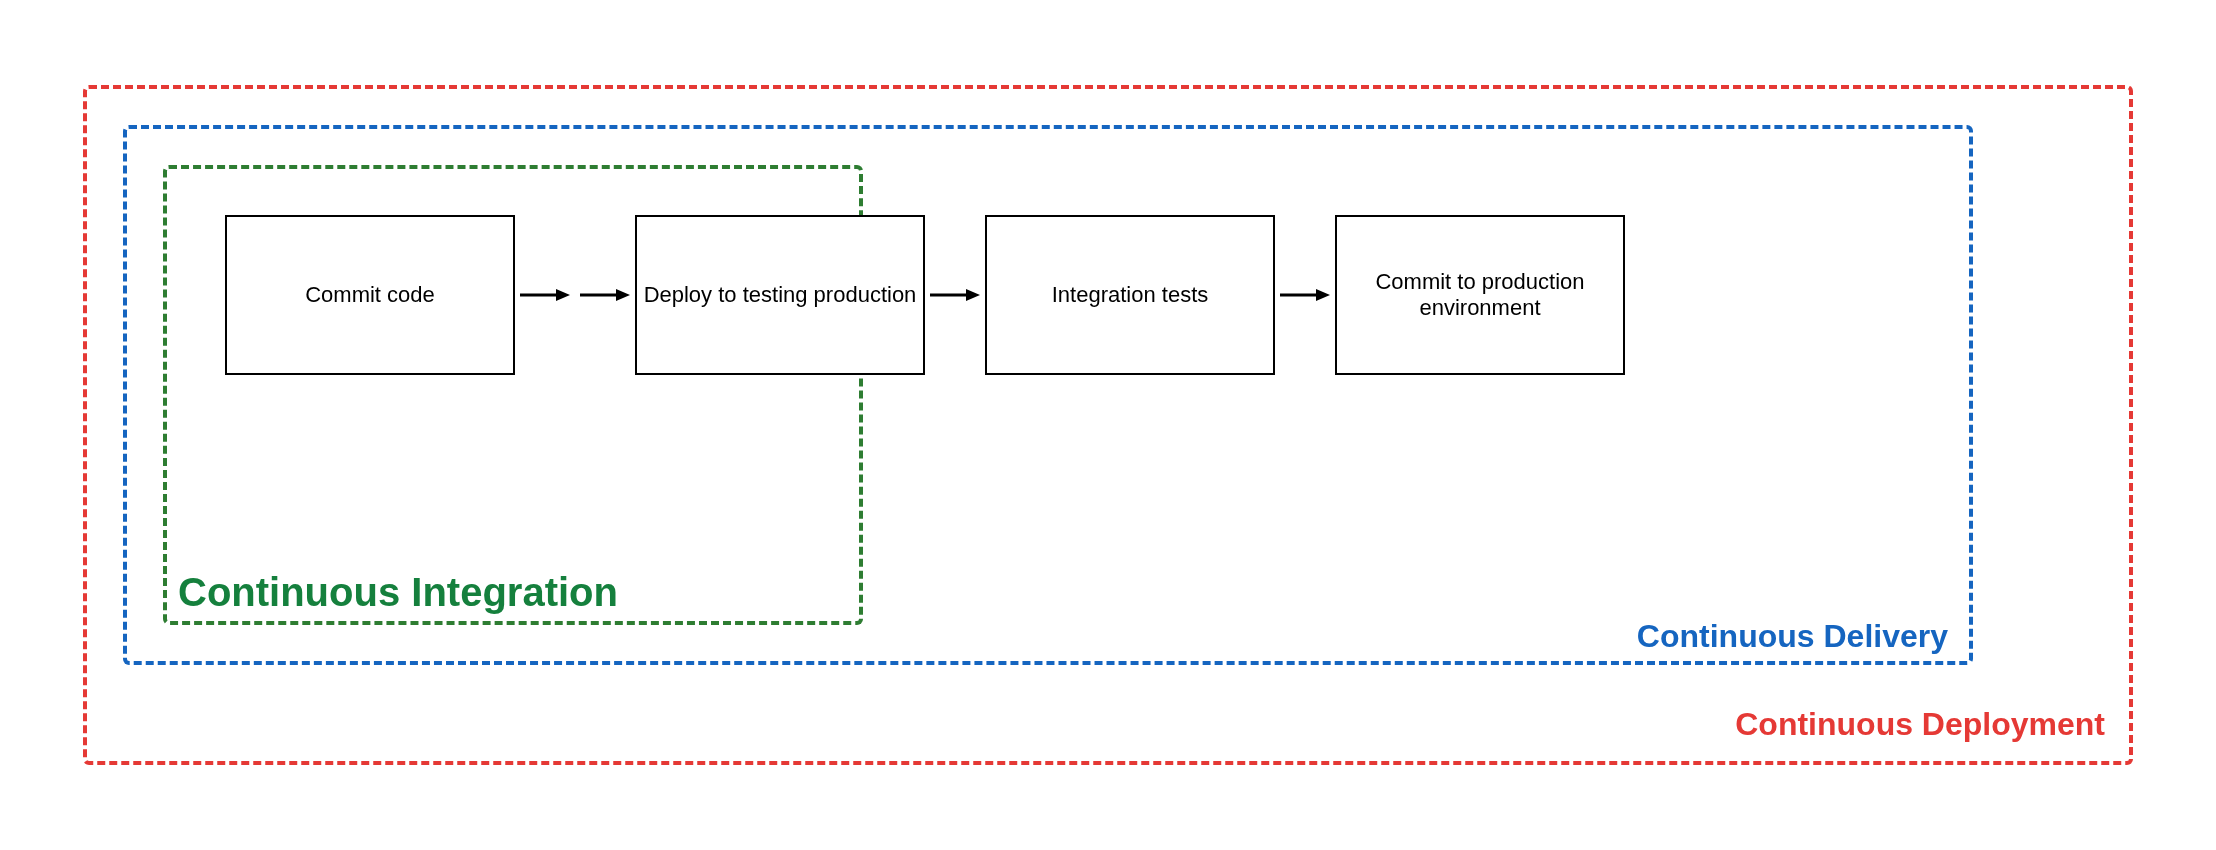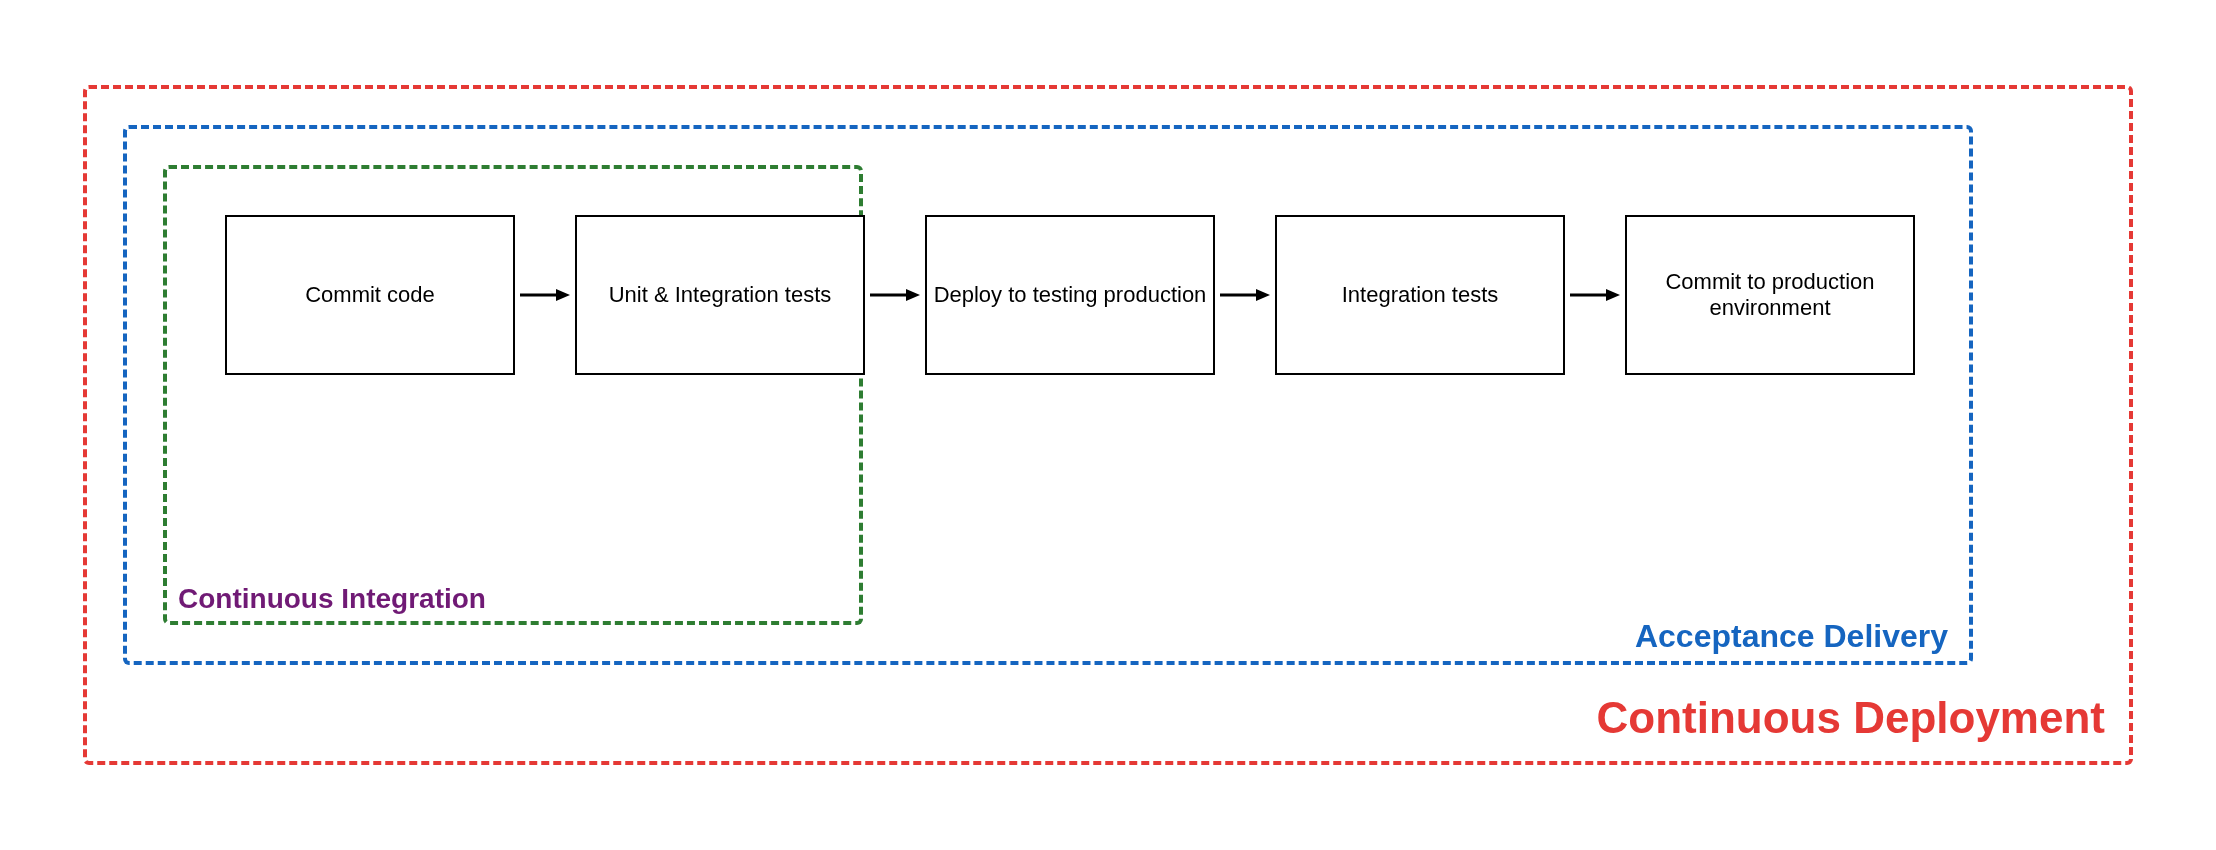--- a/index.html
+++ b/index.html
@@ -55,41 +55,41 @@
       bottom: 140px;
       border: 4px dashed #2e7d32;
       border-radius: 6px;
     }
 
     
     .label-red {
       position: absolute;
       bottom: 22px;
       right: 28px;
-      font-size: 44px;
+      font-size: 32px;
       font-weight: bold;
       color: #e53935;
     }
 
     .label-blue {
       position: absolute;
       bottom: 110px;
       right: 185px;
       font-size: 32px;
       font-weight: bold;
       color: #1565c0;
     }
 
     .label-green {
       position: absolute;
       bottom: 150px;
       left: 95px;
-      font-size: 28px;
+      font-size: 40px;
       font-weight: bold;
-      color: #701a75;
+      color: #15803d;
     }
 
     
     .flow-area {
       position: absolute;
       top: 130px;
       left: 100px;
       right: 100px;
       display: flex;
       align-items: center;
@@ -145,23 +145,20 @@
       <span>Commit code</span>
     </div>
 
     <div class="arrow">
       <svg viewBox="0 0 50 20" fill="none" xmlns="http://www.w3.org/2000/svg">
         <line x1="0" y1="10" x2="38" y2="10" stroke="#000" stroke-width="3"></line>
         <polygon points="36,4 50,10 36,16" fill="#000"></polygon>
       </svg>
     </div>
 
-    <div class="process-box">
-      <span>Unit &amp; Integration tests</span>
-    </div>
 
     <div class="arrow">
       <svg viewBox="0 0 50 20" fill="none" xmlns="http://www.w3.org/2000/svg">
         <line x1="0" y1="10" x2="38" y2="10" stroke="#000" stroke-width="3"></line>
         <polygon points="36,4 50,10 36,16" fill="#000"></polygon>
       </svg>
     </div>
 
     <div class="process-box">
       <span>Deploy to testing production</span>
@@ -185,16 +182,16 @@
       </svg>
     </div>
 
     <div class="process-box">
       <span>Commit to production environment</span>
     </div>
 
   </div>
 
   <div class="label-green">Continuous Integration</div>
-  <div class="label-blue">Acceptance Delivery</div>
+  <div class="label-blue">Continuous Delivery</div>
   <div class="label-red">Continuous Deployment</div>
 
 </div>
 
 </body></html>

